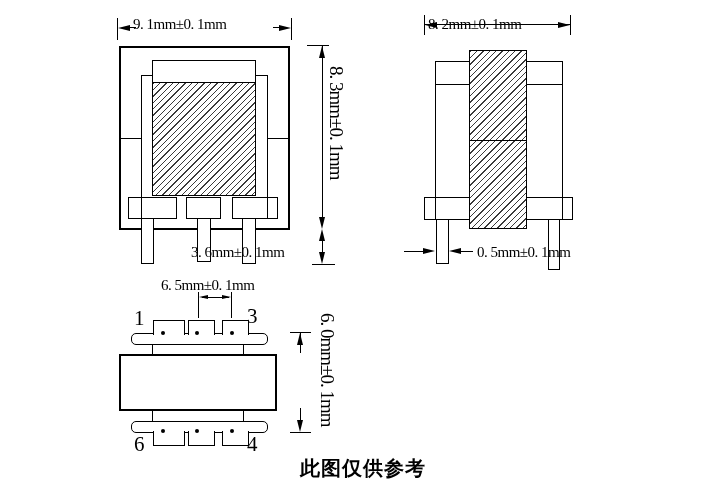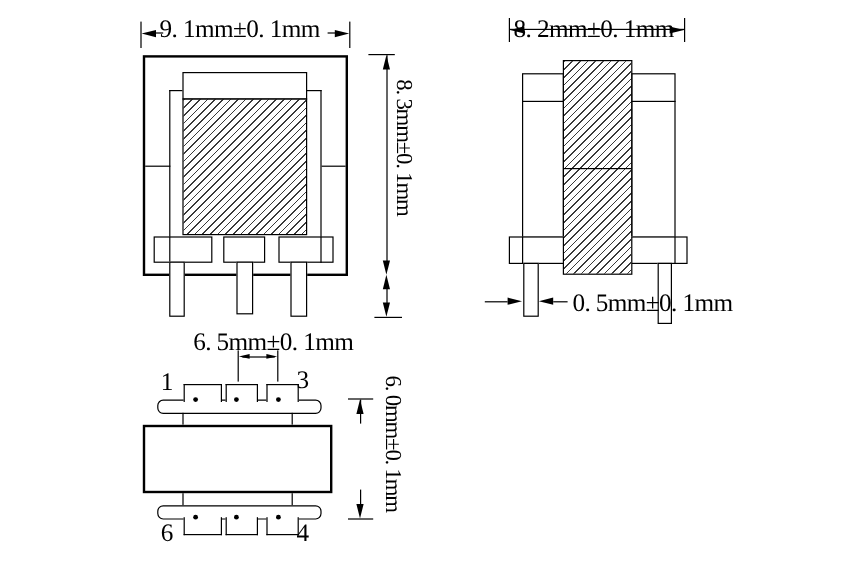--- a/index.html
+++ b/index.html
@@ -3,21 +3,21 @@
 <meta charset="utf-8">
 <style>
   html,body{margin:0;padding:0;background:#ffffff;}
   .canvas{position:relative;width:721px;height:490px;background:#ffffff;overflow:hidden;
           font-family:"Liberation Serif","DejaVu Serif",serif;color:#000;}
   .ln{position:absolute;background:#000;}
   .box{position:absolute;border:1px solid #000;background:#fff;box-sizing:border-box;}
   .box2{position:absolute;border:2px solid #000;background:#fff;box-sizing:border-box;}
   .hatch{position:absolute;border:1px solid #000;box-sizing:border-box;
          background:repeating-linear-gradient(135deg,#3a3a3a 0px,#3a3a3a 1px,#ffffff 1px,#ffffff 4.5px);}
-  .dimtext{position:absolute;font-size:21px;line-height:22px;letter-spacing:-0.5px;white-space:nowrap;}
+  .dimtext{position:absolute;font-size:15px;line-height:22px;letter-spacing:-0.5px;white-space:nowrap;}
   .vtext{position:absolute;font-size:19px;line-height:22px;letter-spacing:-1px;white-space:nowrap;
          transform:rotate(90deg);transform-origin:0 0;}
   .pinlabel{position:absolute;font-size:21px;line-height:22px;}
   .footer{position:absolute;font-size:20px;font-weight:bold;letter-spacing:1px;white-space:nowrap;}
   .arr{position:absolute;width:0;height:0;}
   .arr-l{border-top:3px solid transparent;border-bottom:3px solid transparent;border-right:12px solid #000;}
   .arr-r{border-top:3px solid transparent;border-bottom:3px solid transparent;border-left:12px solid #000;}
   .arr-u{border-left:3px solid transparent;border-right:3px solid transparent;border-bottom:12px solid #000;}
   .arr-d{border-left:3px solid transparent;border-right:3px solid transparent;border-top:12px solid #000;}
   .arr-l.sm{border-top-width:2.5px;border-bottom-width:2.5px;border-right-width:9px;}
@@ -62,20 +62,21 @@
 
   <div class="ln" style="left:307px;top:45px;width:22px;height:1px;"></div>
   <div class="arr arr-u" style="left:319px;top:46px;"></div>
   <div class="ln" style="left:322px;top:46px;width:1px;height:172px;"></div>
   <div class="vtext" style="left:347px;top:66px;">8. 3mm±0. 1mm</div>
   <div class="arr arr-d" style="left:319px;top:217px;"></div>
   <div class="arr arr-u" style="left:319px;top:229px;"></div>
   <div class="ln" style="left:322px;top:238px;width:1px;height:15px;"></div>
   <div class="arr arr-d" style="left:319px;top:252px;"></div>
   <div class="ln" style="left:312px;top:264px;width:23px;height:1px;"></div>
+  <div class="dimtext" style="left:191px;top:241px;">3. 6mm±0. 1mm</div>
 
   <div class="ln" style="left:424px;top:15px;width:1px;height:20px;"></div>
   <div class="ln" style="left:570px;top:15px;width:1px;height:20px;"></div>
   <div class="dimtext" style="left:428px;top:13px;">8. 2mm±0. 1mm</div>
   <div class="ln" style="left:425px;top:24px;width:145px;height:1px;"></div>
   <div class="arr arr-l" style="left:425px;top:22px;"></div>
   <div class="arr arr-r" style="left:558px;top:22px;"></div>
 
   <div class="box" style="left:435px;top:61px;width:35px;height:137px;"></div>
   <div class="box" style="left:526px;top:61px;width:37px;height:137px;"></div>
@@ -132,14 +133,15 @@
   <div class="pinlabel" style="left:247px;top:433px;">4</div>
 
   <div class="ln" style="left:290px;top:332px;width:21px;height:1px;"></div>
   <div class="arr arr-u" style="left:297px;top:333px;"></div>
   <div class="ln" style="left:300px;top:333px;width:1px;height:20px;"></div>
   <div class="ln" style="left:300px;top:408px;width:1px;height:13px;"></div>
   <div class="arr arr-d" style="left:297px;top:420px;"></div>
   <div class="ln" style="left:290px;top:432px;width:21px;height:1px;"></div>
   <div class="vtext" style="left:338px;top:313px;">6. 0mm±0. 1mm</div>
 
+  <div class="footer" style="left:300px;top:455px;">此图仅供参考</div>
 
 </div>
 
 </body></html>

